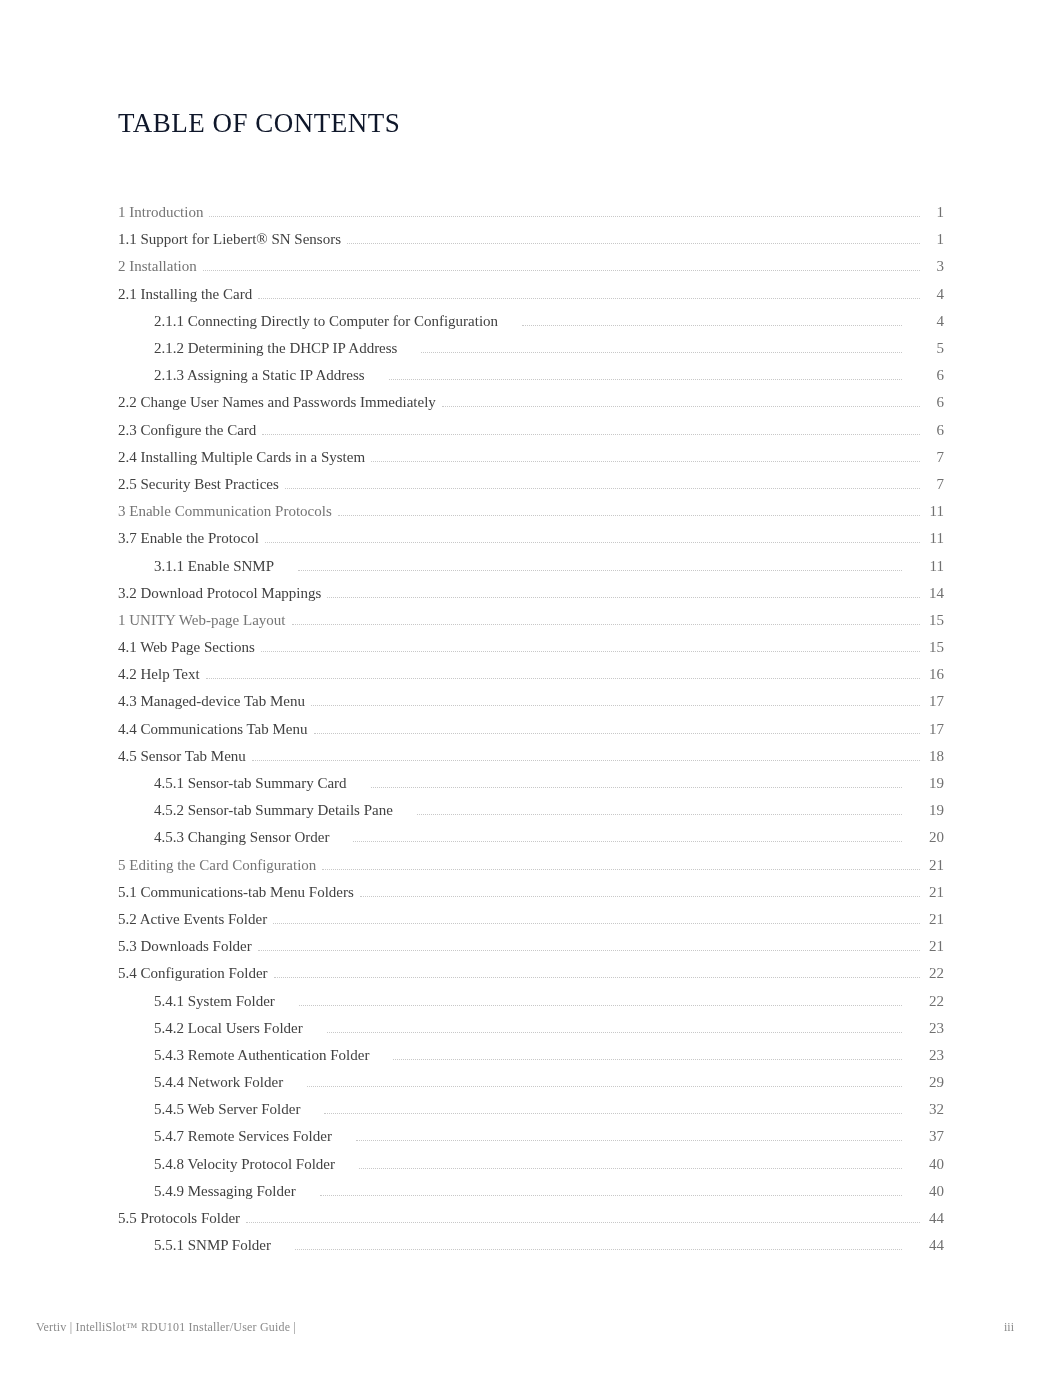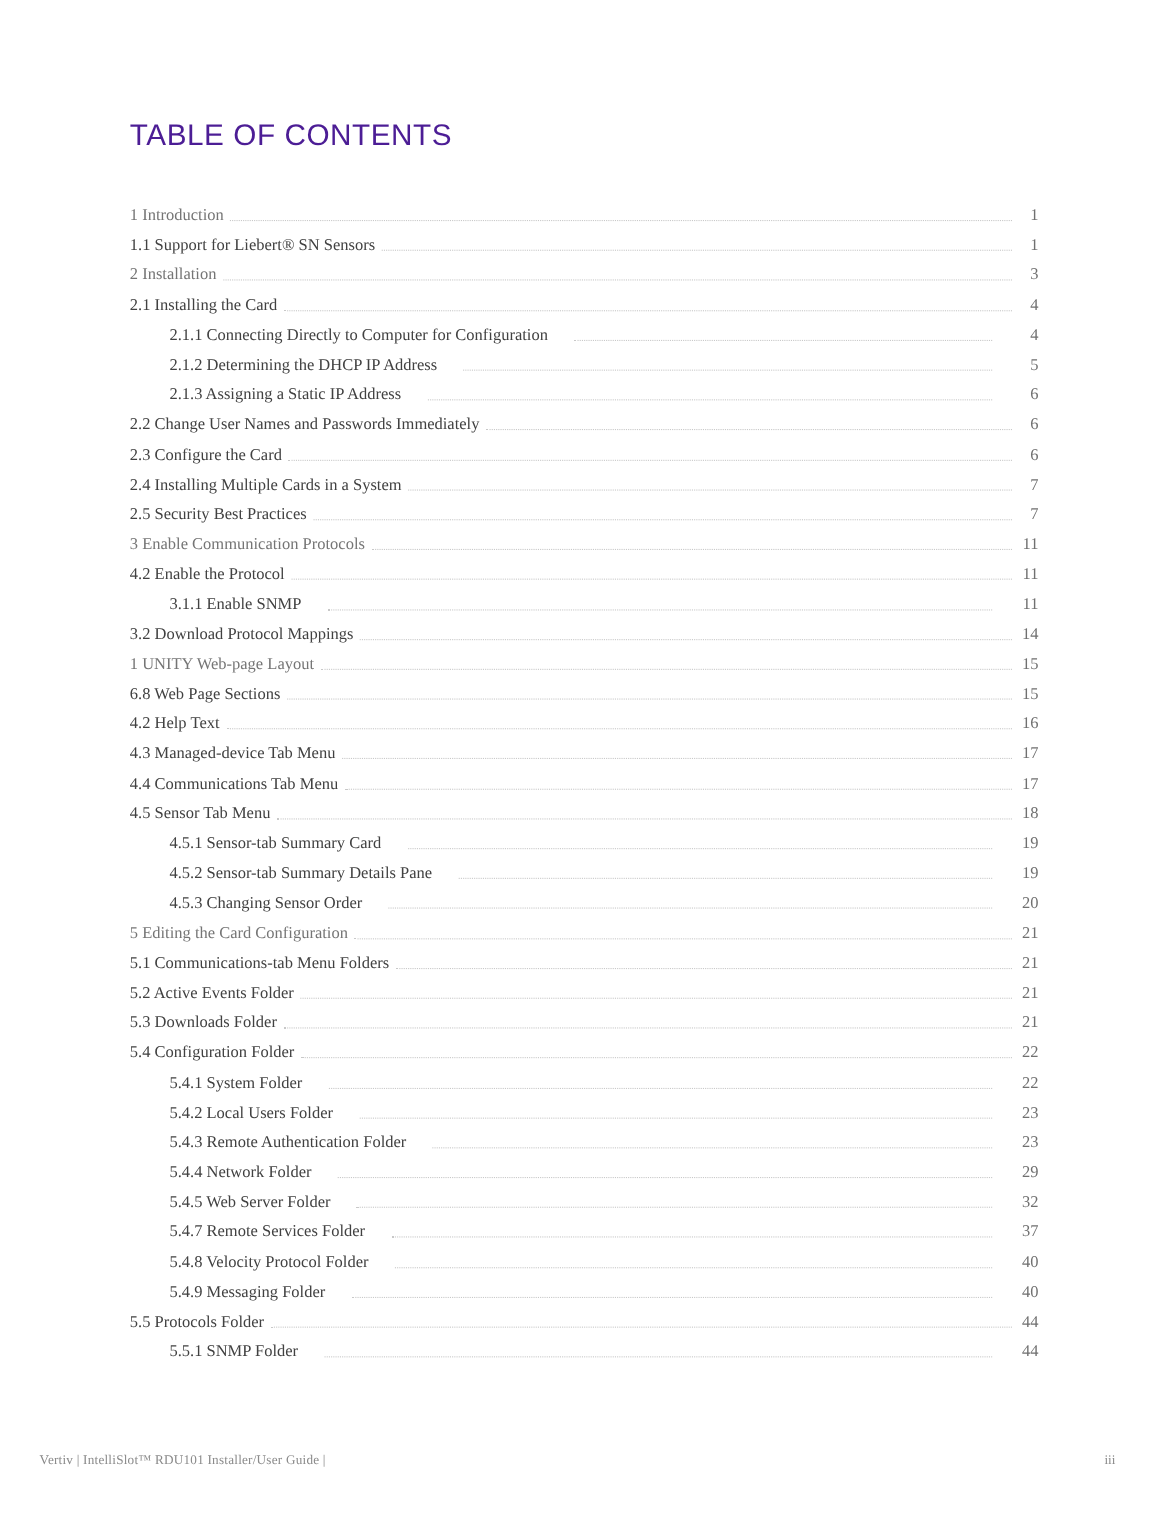--- a/index.html
+++ b/index.html
@@ -11,24 +11,24 @@
   }
   .page {
     width: 1062px;
     min-height: 1377px;
     padding: 108px 118px 0 118px;
     position: relative;
   }
   .toc-title {
     font-size: 27px;
     letter-spacing: 0.5px;
-    color: #4c1d95;
+    color: #0f172a;
     font-weight: 400;
-    margin-bottom: 44px;
-    font-family: Liberation Sans, sans-serif;
+    margin-bottom: 60px;
+    font-family: Liberation Serif, serif;
   }
   .toc {
     display: flex;
     flex-direction: column;
     gap: 0;
   }
   .toc-row {
     display: flex;
     align-items: baseline;
     font-size: 15px;
@@ -133,41 +133,41 @@
         <span class="toc-label">2.5 Security Best Practices</span>
         <span class="toc-leader"></span>
         <span class="toc-page">7</span>
       </div>
       <div class="toc-row indent-0">
         <span class="toc-label chapter">3 Enable Communication Protocols</span>
         <span class="toc-leader"></span>
         <span class="toc-page">11</span>
       </div>
       <div class="toc-row indent-0">
-        <span class="toc-label">4.2 Enable the Protocol</span>
+        <span class="toc-label">3.7 Enable the Protocol</span>
         <span class="toc-leader"></span>
         <span class="toc-page">11</span>
       </div>
       <div class="toc-row indent-1">
         <span class="toc-label">3.1.1 Enable SNMP</span>
         <span class="toc-leader"></span>
         <span class="toc-page">11</span>
       </div>
       <div class="toc-row indent-0">
         <span class="toc-label">3.2 Download Protocol Mappings</span>
         <span class="toc-leader"></span>
         <span class="toc-page">14</span>
       </div>
       <div class="toc-row indent-0">
         <span class="toc-label chapter">1 UNITY Web-page Layout</span>
         <span class="toc-leader"></span>
         <span class="toc-page">15</span>
       </div>
       <div class="toc-row indent-0">
-        <span class="toc-label">6.8 Web Page Sections</span>
+        <span class="toc-label">4.1 Web Page Sections</span>
         <span class="toc-leader"></span>
         <span class="toc-page">15</span>
       </div>
       <div class="toc-row indent-0">
         <span class="toc-label">4.2 Help Text</span>
         <span class="toc-leader"></span>
         <span class="toc-page">16</span>
       </div>
       <div class="toc-row indent-0">
         <span class="toc-label">4.3 Managed-device Tab Menu</span>

